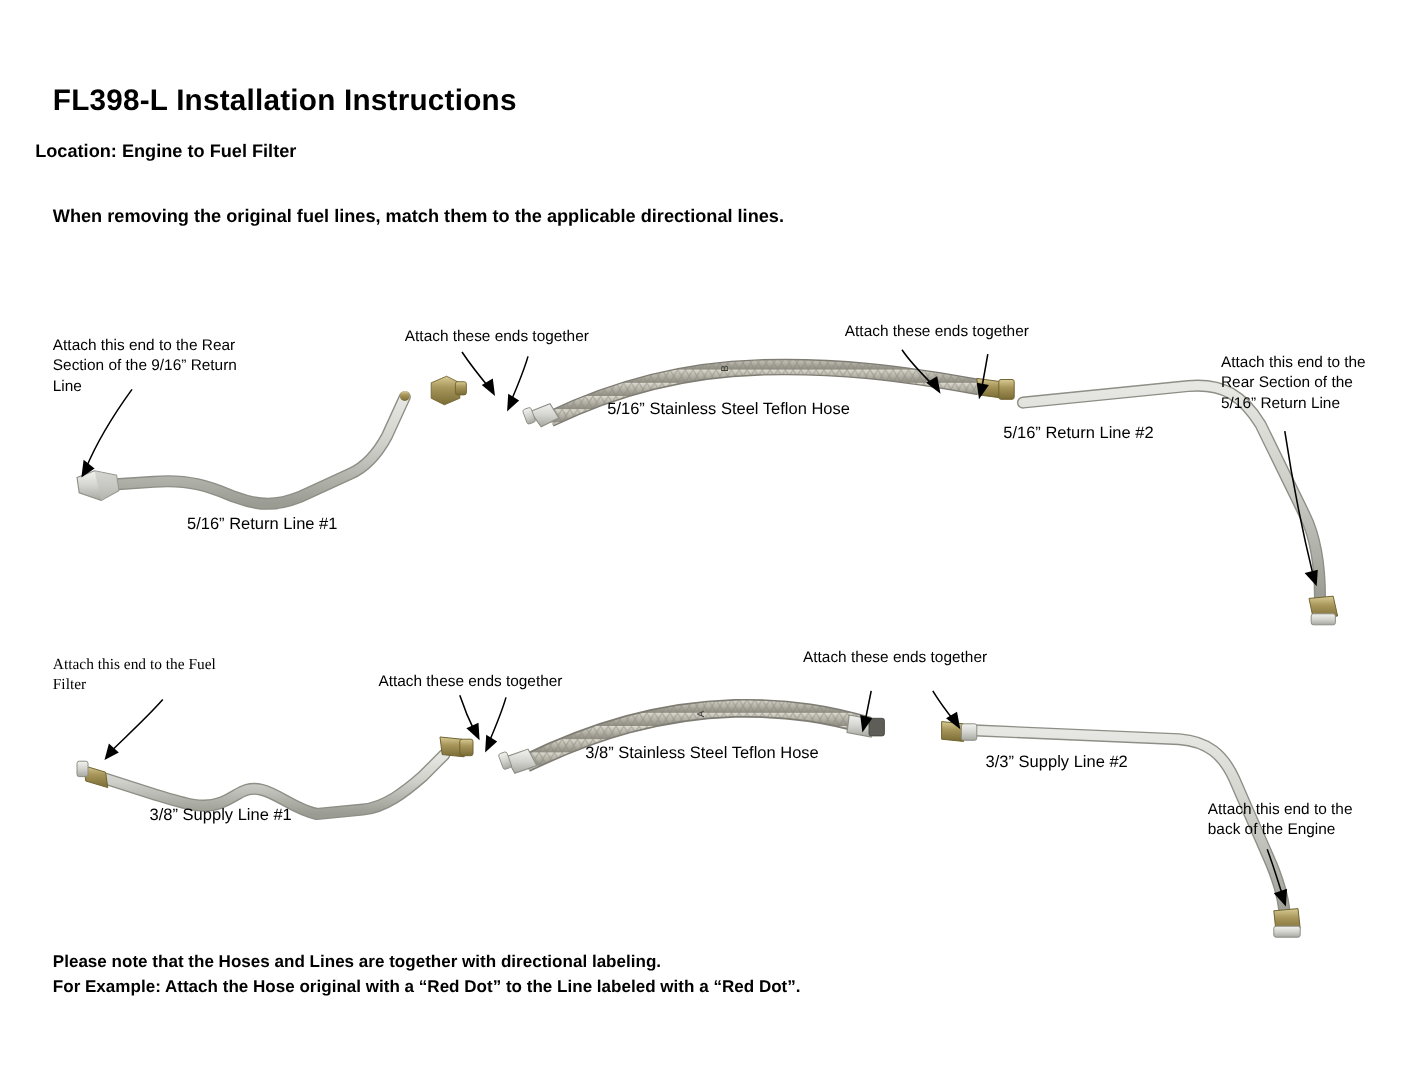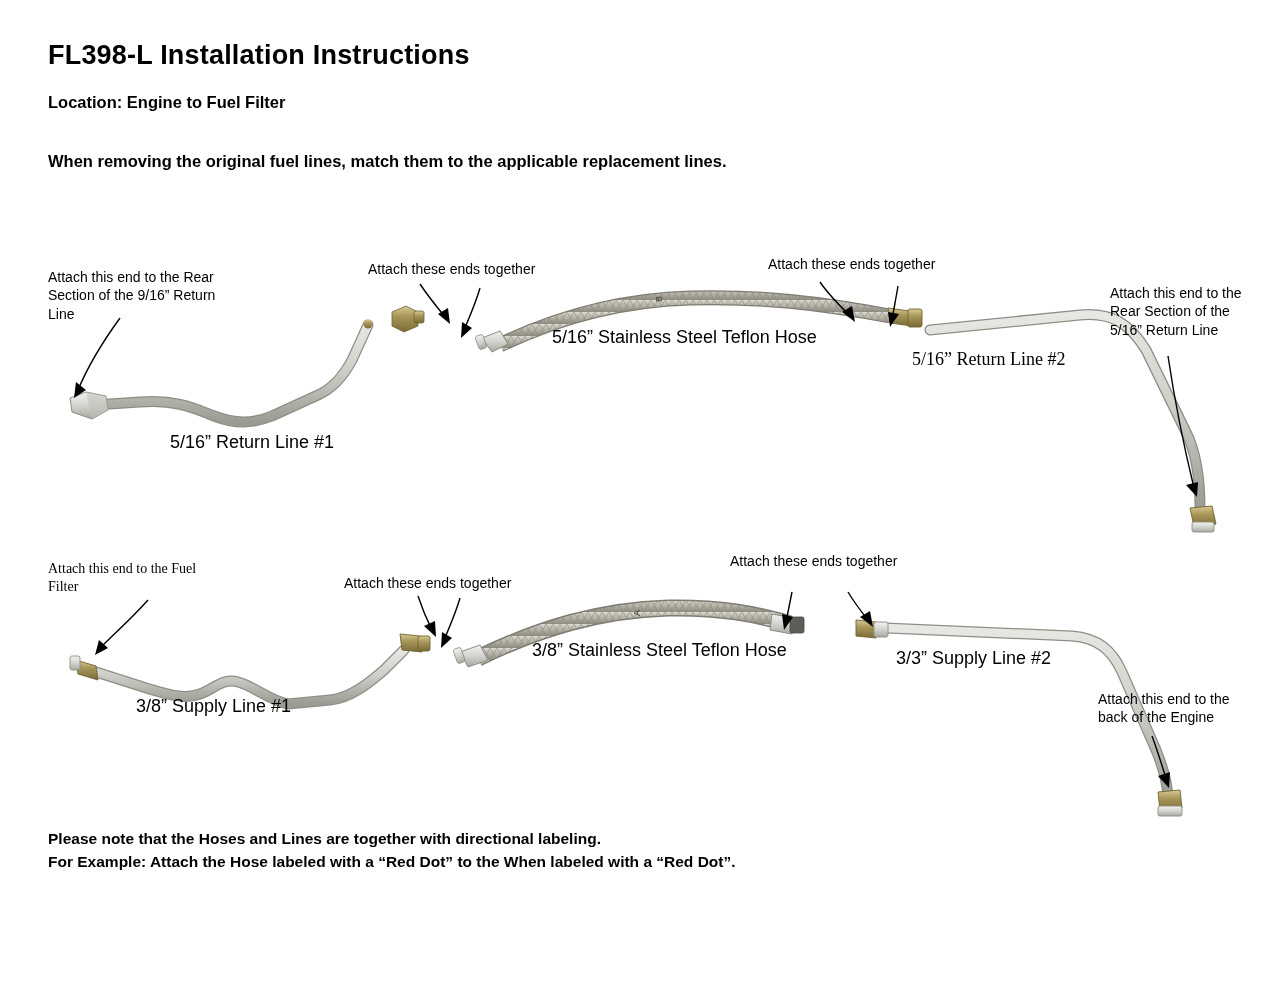--- a/index.html
+++ b/index.html
@@ -11,34 +11,35 @@
     width: 1280px;
     height: 989px;
     position: relative;
     font-family: "Liberation Sans", sans-serif;
     color: #000000;
     overflow: hidden;
   }
   .page {
     position: absolute;
     inset: 0;
+    margin-top: 36px;
   }
   
   .doc-title {
     position: absolute;
     left: 48px;
     top: 40px;
     font-size: 27px;
     font-weight: bold;
     letter-spacing: 0.2px;
     white-space: nowrap;
   }
   .doc-location {
     position: absolute;
-    left: 48px;
+    left: 32px;
     top: 93px;
     font-size: 16.5px;
     font-weight: bold;
     white-space: nowrap;
   }
   .doc-instruction {
     position: absolute;
     left: 48px;
     top: 152px;
     font-size: 16.5px;
@@ -64,42 +65,42 @@
   
   .callout {
     position: absolute;
     font-size: 14px;
     line-height: 1.32;
     color: #000;
     white-space: pre-line;
   }
   .partlabel {
     position: absolute;
-    font-size: 18px;
+    font-size: 15px;
     color: #000;
     white-space: nowrap;
   }
   
   svg.art {
     position: absolute;
     left: 0;
     top: 0;
     width: 1280px;
     height: 989px;
     pointer-events: none;
   }
 </style>
 </head>
 <body>
 
 <div class="page">
 
   <div class="doc-title">FL398-L Installation Instructions</div>
   <div class="doc-location">Location: Engine to Fuel Filter</div>
-  <div class="doc-instruction">When removing the original fuel lines, match them to the applicable replacement lines.</div>
+  <div class="doc-instruction">When removing the original fuel lines, match them to the applicable directional lines.</div>
 
   <svg class="art" viewBox="0 0 1280 989">
     <defs>
       <linearGradient id="steelGrad" x1="0" y1="0" x2="0" y2="1">
         <stop offset="0%" stop-color="#e7e8e3"></stop>
         <stop offset="45%" stop-color="#cfd0ca"></stop>
         <stop offset="100%" stop-color="#9a9c93"></stop>
       </linearGradient>
       <linearGradient id="brassGrad" x1="0" y1="0" x2="0" y2="1">
         <stop offset="0%" stop-color="#d8cb94"></stop>
@@ -263,34 +264,34 @@
   <div class="callout" style="left:768px; top:255px; width:210px;">Attach these ends together</div>
 
   <div class="callout" style="left:1110px; top:284px; width:170px;">Attach this end to the
 Rear Section of the
 5/16” Return Line</div>
 
   <div class="partlabel" style="left:170px; top:432px;text-align:center;">5/16” Return Line #1</div>
 
   <div class="partlabel" style="left:552px; top:327px;">5/16” Stainless Steel Teflon Hose</div>
 
-  <div class="partlabel" style="left:912px; top:349px;font-family:Liberation Serif, serif;">5/16” Return Line #2</div>
+  <div class="partlabel" style="left:912px; top:349px;">5/16” Return Line #2</div>
 
   <div class="callout" style="left:48px; top:560px; width:220px;font-family:Liberation Serif, serif;">Attach this end to the Fuel
 Filter</div>
 
   <div class="callout" style="left:344px; top:574px; width:215px;">Attach these ends together</div>
 
   <div class="callout" style="left:730px; top:552px; width:215px;">Attach these ends together</div>
 
   <div class="callout" style="left:1098px; top:690px; width:180px;">Attach this end to the
 back of the Engine</div>
 
   <div class="partlabel" style="left:136px; top:696px;">3/8” Supply Line #1</div>
 
   <div class="partlabel" style="left:532px; top:640px;">3/8” Stainless Steel Teflon Hose</div>
 
   <div class="partlabel" style="left:896px; top:648px;">3/3” Supply Line #2</div>
 
   <div class="footer-line1">Please note that the Hoses and Lines are together with directional labeling.</div>
-  <div class="footer-line2">For Example: Attach the Hose labeled with a “Red Dot” to the When labeled with a “Red Dot”.</div>
+  <div class="footer-line2">For Example: Attach the Hose original with a “Red Dot” to the Line labeled with a “Red Dot”.</div>
 
 </div>
 
 </body></html>

